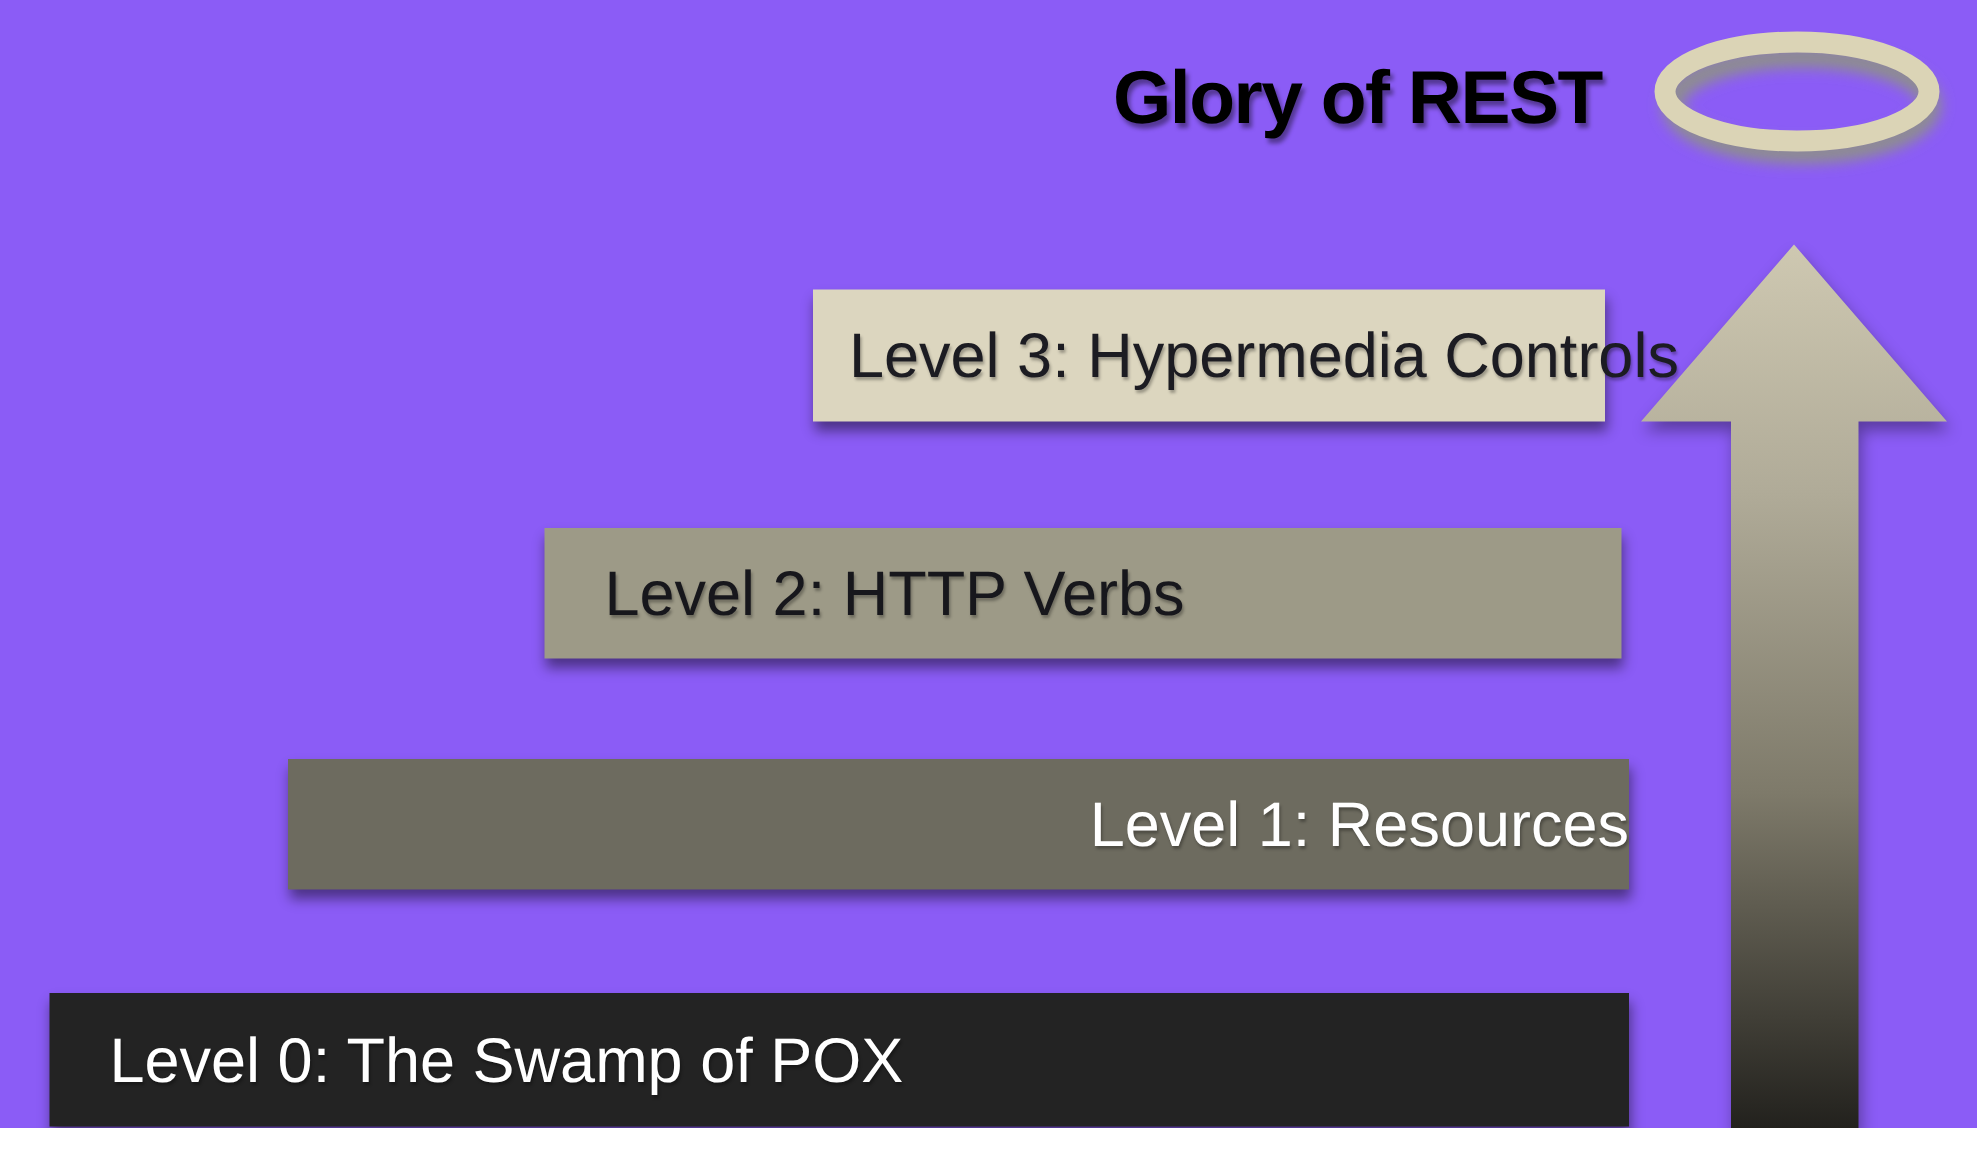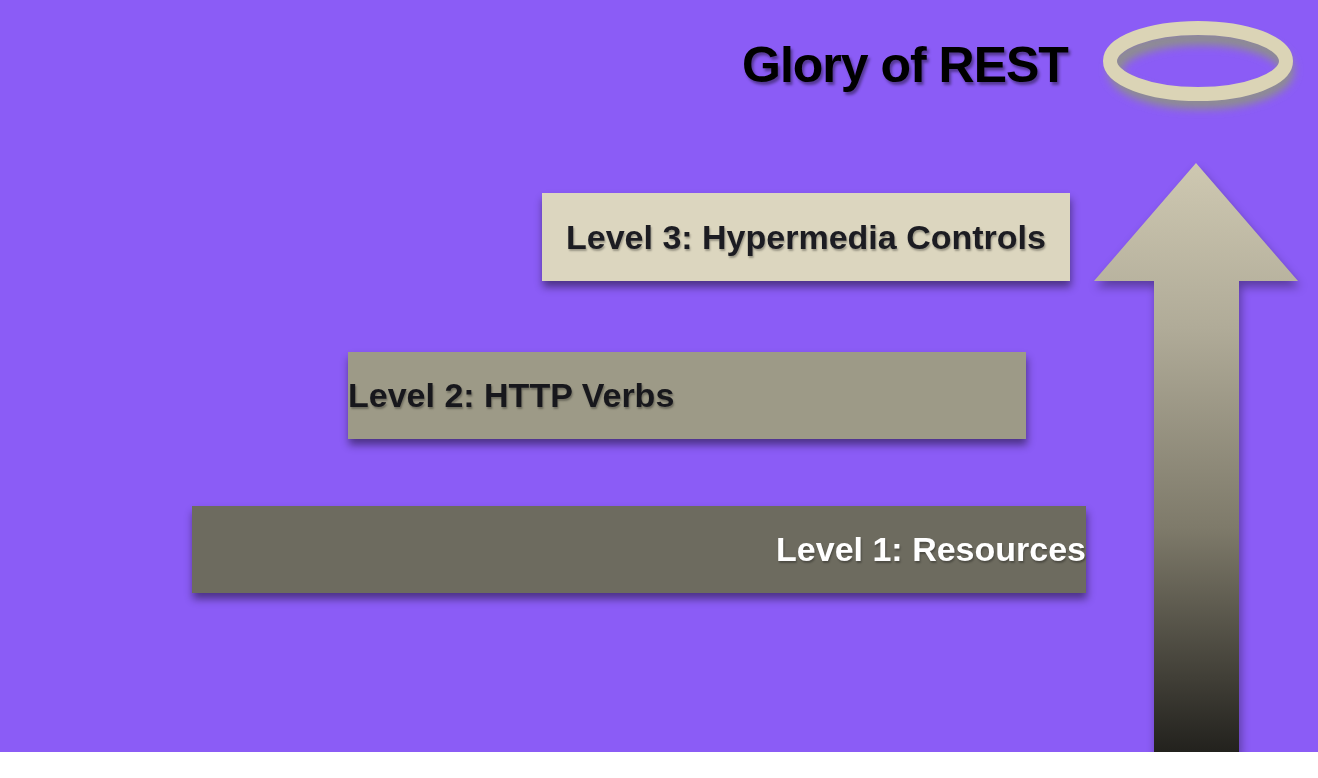--- a/index.html
+++ b/index.html
@@ -42,28 +42,27 @@
     height: 608px;
     filter: drop-shadow(2px 6px 5px rgba(0,0,0,0.35));
   }
   .bar {
     position: absolute;
     display: flex;
     align-items: center;
     box-shadow: 1px 6px 8px rgba(0,0,0,0.45);
   }
   .bar-label {
-    font-size: 34px;
+    font-size: 42px;
     letter-spacing: 0px;
     text-shadow: 1px 2px 2px rgba(0,0,0,0.30);
     white-space: nowrap;
-    font-weight: bold;
   }
   .bar-l3 { left: 542px; top: 193px; width: 504px; height: 88px; padding-left: 24px; }
-  .bar-l2 { left: 348px; top: 352px; width: 678px; height: 87px; }
+  .bar-l2 { left: 363px; top: 352px; width: 678px; height: 87px; padding-left: 40px; }
   .bar-l1 { left: 192px; top: 506px; width: 854px; height: 87px; padding-left: 40px; }
   .bar-l0 { left: 33px;  top: 662px; width: 1013px; height: 89px; padding-left: 40px; }
 </style>
 </head>
 <body>
 
 <div class="canvas">
 
   <h1 class="diagram-title">Glory of REST</h1>
 
@@ -94,14 +93,17 @@
   </div>
 
   <div class="bar bar-l2" style="background: rgb(157, 154, 135);">
     <span class="bar-label" style="color: rgb(23, 23, 28);">Level 2: HTTP Verbs</span>
   </div>
 
   <div class="bar bar-l1" style="background: rgb(109, 107, 95); justify-content: flex-end;">
     <span class="bar-label" style="color: rgb(255, 255, 255);">Level 1: Resources</span>
   </div>
 
+  <div class="bar bar-l0" style="background: rgb(35, 35, 35);">
+    <span class="bar-label" style="color: rgb(255, 255, 255);">Level 0: The Swamp of POX</span>
+  </div>
 
 </div>
 
 </body></html>

